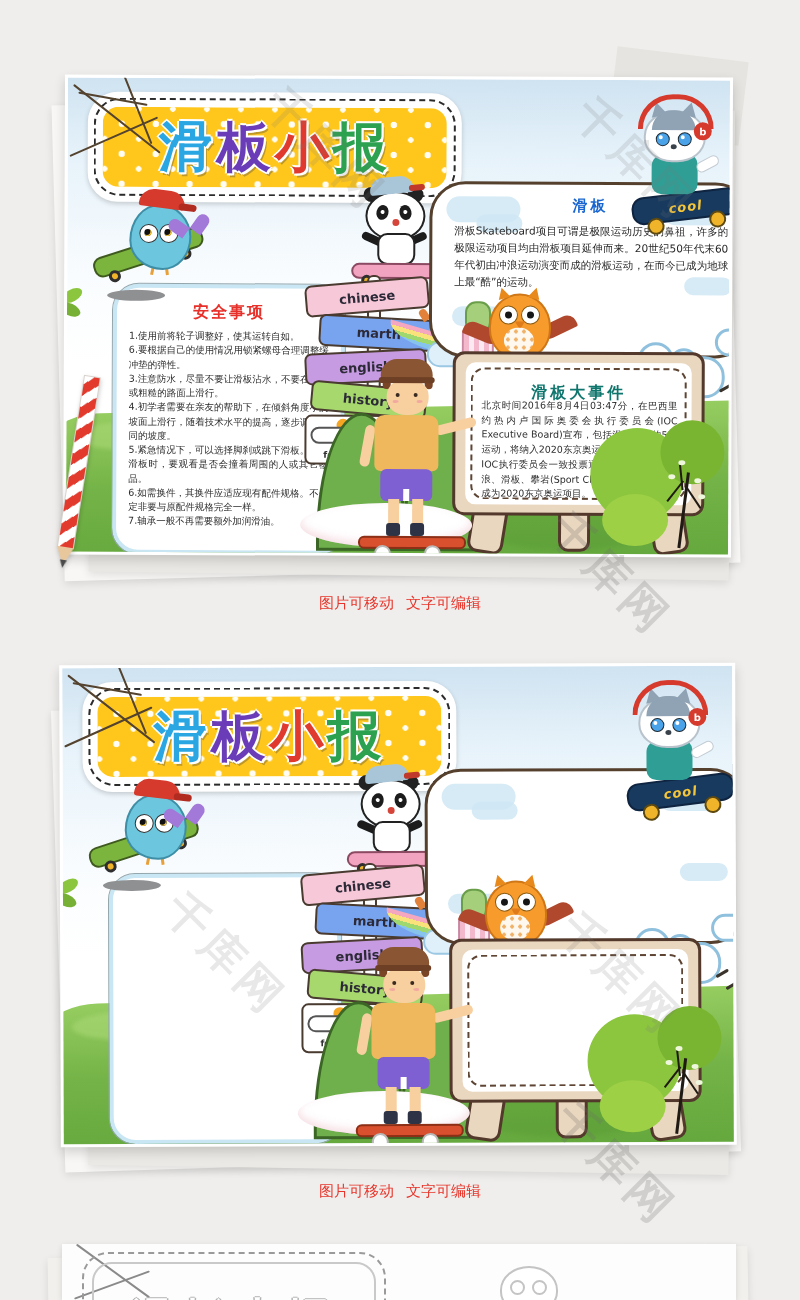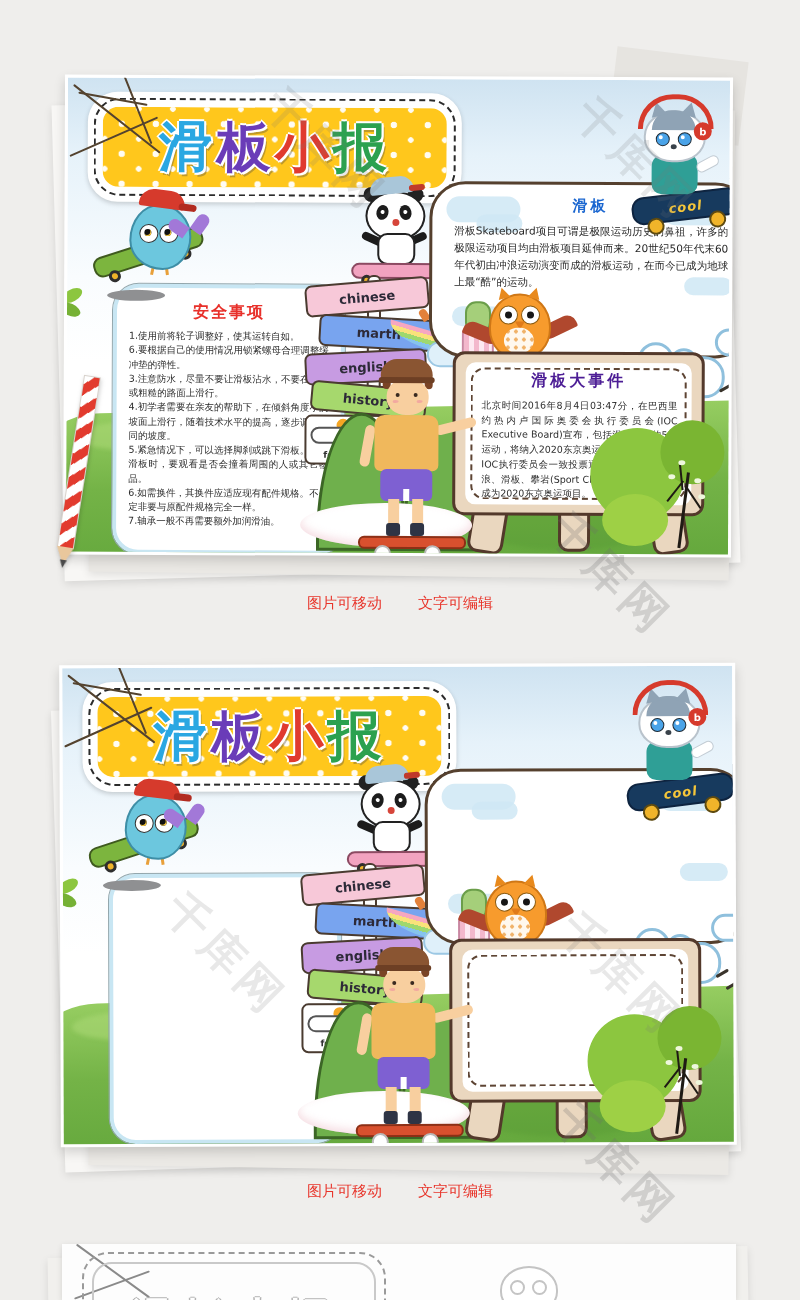--- a/index.html
+++ b/index.html
@@ -168,21 +168,21 @@
           background:repeating-linear-gradient(90deg,#f3b8cc 0 5px,#fde9f1 5px 10px);}
   
   .easel{position:absolute;left:386px;top:272px;width:252px;height:200px;}
   .ea-leg{position:absolute;width:30px;height:50px;background:#ead7bf;border:3px solid #53392b;border-radius:4px 4px 10px 10px;top:146px;}
   .ea-leg.l{left:18px;transform:rotate(9deg);}
   .ea-leg.c{left:106px;top:150px;height:44px;width:26px;}
   .ea-leg.r{left:198px;transform:rotate(-9deg);}
   .ea-board{position:absolute;left:0;top:0;width:246px;height:158px;background:#ead7bf;border:3px solid #53392b;border-radius:12px;}
   .ea-white{position:absolute;inset:8px 10px;background:#fff;border-radius:10px;}
   .ea-dash{position:absolute;inset:5px;border:2.5px dashed #5d4433;border-radius:14px;}
-  .ea-title{position:absolute;left:0;top:8px;width:100%;text-align:center;color:#4c1d95;font-weight:bold;font-size:16px;letter-spacing:3px;}
+  .ea-title{position:absolute;left:0;top:20px;width:100%;text-align:center;color:#0f766e;font-weight:bold;font-size:16px;letter-spacing:3px;}
   .ea-body{position:absolute;left:16px;right:14px;top:36px;font-size:9.5px;line-height:1.55;color:#2d2d2d;text-align:justify;}
   .sale{position:absolute;right:14px;bottom:2px;font-size:20px;font-weight:900;color:#f591b6;letter-spacing:1px;
         text-shadow:1px 0 #fff,-1px 0 #fff,0 1px #fff,0 -1px #fff;}
   .sprout{position:absolute;right:34px;bottom:22px;width:3px;height:9px;background:#6fae43;border-radius:2px;transform:rotate(-18deg);}
   .sprout2{position:absolute;right:24px;bottom:24px;width:3px;height:11px;background:#6fae43;border-radius:2px;transform:rotate(14deg);}
   
   .hill{position:absolute;background:#6fb04c;border:3px solid #3c6626;border-radius:50% 50% 14% 14%/92% 92% 0 0;}
   .hill1{left:250px;top:334px;width:84px;height:132px;}
   .hill2{left:336px;top:346px;width:88px;height:120px;}
   .bump{position:absolute;background:#8cc75f;border:3px solid #3c6626;border-radius:50%;}
@@ -220,21 +220,21 @@
   .tw2{left:106px;top:64px;transform:rotate(-34deg);}
   .tw3{left:94px;top:44px;transform:rotate(-6deg);}
   .tr-leaf{position:absolute;width:7px;height:5px;background:#eef7dc;border-radius:50%;}
   .lf1{left:82px;top:54px;}.lf2{left:108px;top:58px;}.lf3{left:92px;top:40px;}.lf4{left:112px;top:74px;}
   .leafL{position:absolute;left:-6px;top:212px;width:22px;height:12px;background:#8cc63f;border-radius:50%;transform:rotate(-30deg);}
   .leafL2{position:absolute;left:-8px;top:226px;width:22px;height:12px;background:#76b135;border-radius:50%;transform:rotate(24deg);}
   
   .empty .txt{visibility:hidden;}
   
   .caption{position:absolute;left:0;width:800px;text-align:center;color:#e8342a;font-size:15px;z-index:4;}
-  .caption span{margin:0 18px;}
+  .caption span{margin:0 6px;}
   .cap1{top:594px;}
   .cap2{top:1182px;}
   
   .wm{position:absolute;z-index:6;transform:rotate(45deg);font-size:44px;letter-spacing:6px;color:rgba(120,120,120,.17);font-weight:bold;pointer-events:none;white-space:nowrap;}
   .wm.dk{color:rgba(110,110,110,.24);}
   
   .pencil{position:absolute;left:84px;top:376px;width:15px;height:196px;z-index:6;transform:rotate(9deg);transform-origin:top center;filter:drop-shadow(1px 2px 2px rgba(0,0,0,.18));}
   .pc-body{position:absolute;left:0;top:0;width:15px;height:172px;border:1px solid #d8d2cc;
            background:repeating-linear-gradient(-40deg,#e23b2e 0 9px,#ffffff 9px 18px);}
   .pc-tip{position:absolute;left:0;top:173px;width:17px;height:18px;background:#e9c79c;clip-path:polygon(0 0,100% 0,50% 100%);}

